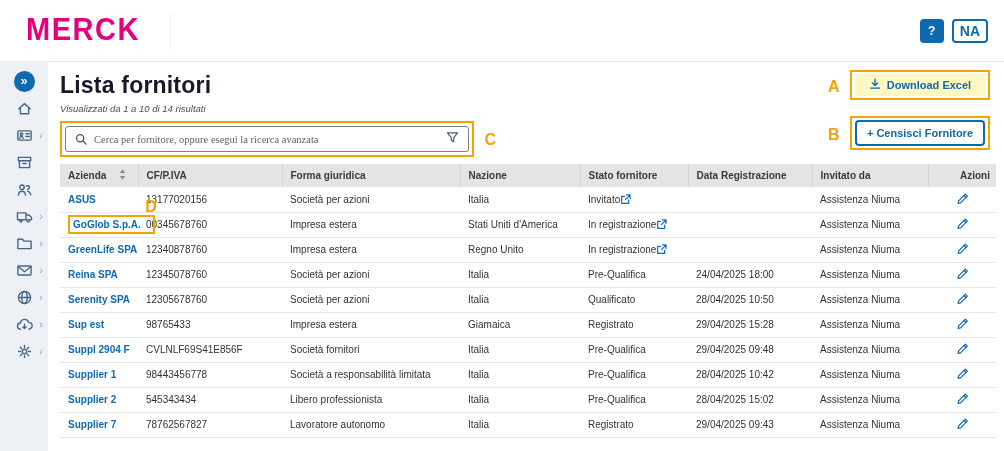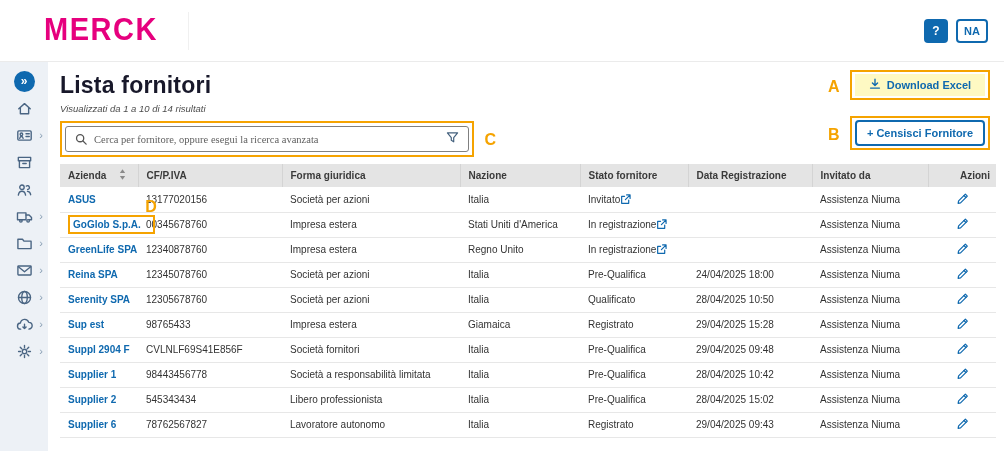--- a/index.html
+++ b/index.html
@@ -2,28 +2,28 @@
 <html><head>
 <meta charset="utf-8">
 <style>
   * { margin:0; padding:0; box-sizing:border-box; }
   html,body { background:#fff; }
   body { width:1004px; height:451px; font-family:"Liberation Sans",sans-serif; }
   .page { position:relative; width:1004px; height:451px; overflow:hidden; background:#fff; }
 
   
   .topbar { position:absolute; left:0; top:0; width:100%; height:62px; background:#fff;
-            border-bottom:1px solid #ebebeb; display:flex; align-items:center; z-index:5;padding-left:18px; }
+            border-bottom:1px solid #ebebeb; display:flex; align-items:center; z-index:5; }
   .logo { margin-left:26px; font-weight:bold; font-size:29px; letter-spacing:1.5px; color:#e6007e; transform:scaleY(1.05); }
   .logo-divider { margin-left:30px; height:38px; border-left:1px solid #f0f0f0; }
   .topbar-actions { margin-left:auto; margin-right:16px; display:flex; gap:8px; align-items:center; }
   .help-btn { width:24px; height:24px; border:none; border-radius:4px; background:#0f69af; color:#fff;
               font-weight:bold; font-size:12px; cursor:pointer; font-family:inherit; }
   .user-btn { min-width:32px; height:24px; padding:0 6px; border:2px solid #0f69af; border-radius:4px;
-              background:#fff; color:#0f69af; font-weight:bold; font-size:11px; cursor:pointer; font-family:inherit; }
+              background:#fff; color:#0f69af; font-weight:bold; font-size:14px; cursor:pointer; font-family:inherit; }
 
   
   .sidebar { position:absolute; left:0; top:62px; bottom:0; width:48px; background:#edf1f6;
              display:flex; flex-direction:column; align-items:center; padding-top:7px; gap:3px; }
   .side-item { position:relative; width:48px; height:24px; flex:0 0 auto;
                display:flex; align-items:center; justify-content:center; color:#4a6583; cursor:pointer; }
   .side-ic { display:flex; align-items:center; justify-content:center; }
   .circle { width:21px; height:21px; border-radius:50%; background:#0f69af; color:#fff; font-size:12px;
             font-weight:bold; display:flex; align-items:center; justify-content:center; padding-bottom:1px; }
   .side-chevron { position:absolute; right:5px; top:50%; transform:translateY(-50%);
@@ -544,21 +544,21 @@
                     </svg>
         </span>
       </button>
     </td>
   </tr>
 
   <tr>
     <td>
       <span class="ann-wrap">
         
-        <a href="#" class="company-link">Supplier 6</a>
+        <a href="#" class="company-link">Supplier 7</a>
       </span>
     </td>
     <td>78762567827</td>
     <td>Lavoratore autonomo</td>
     <td>Italia</td>
     <td>
       <span class="stato-inner">
         <span>Registrato</span>
 
       </span>

